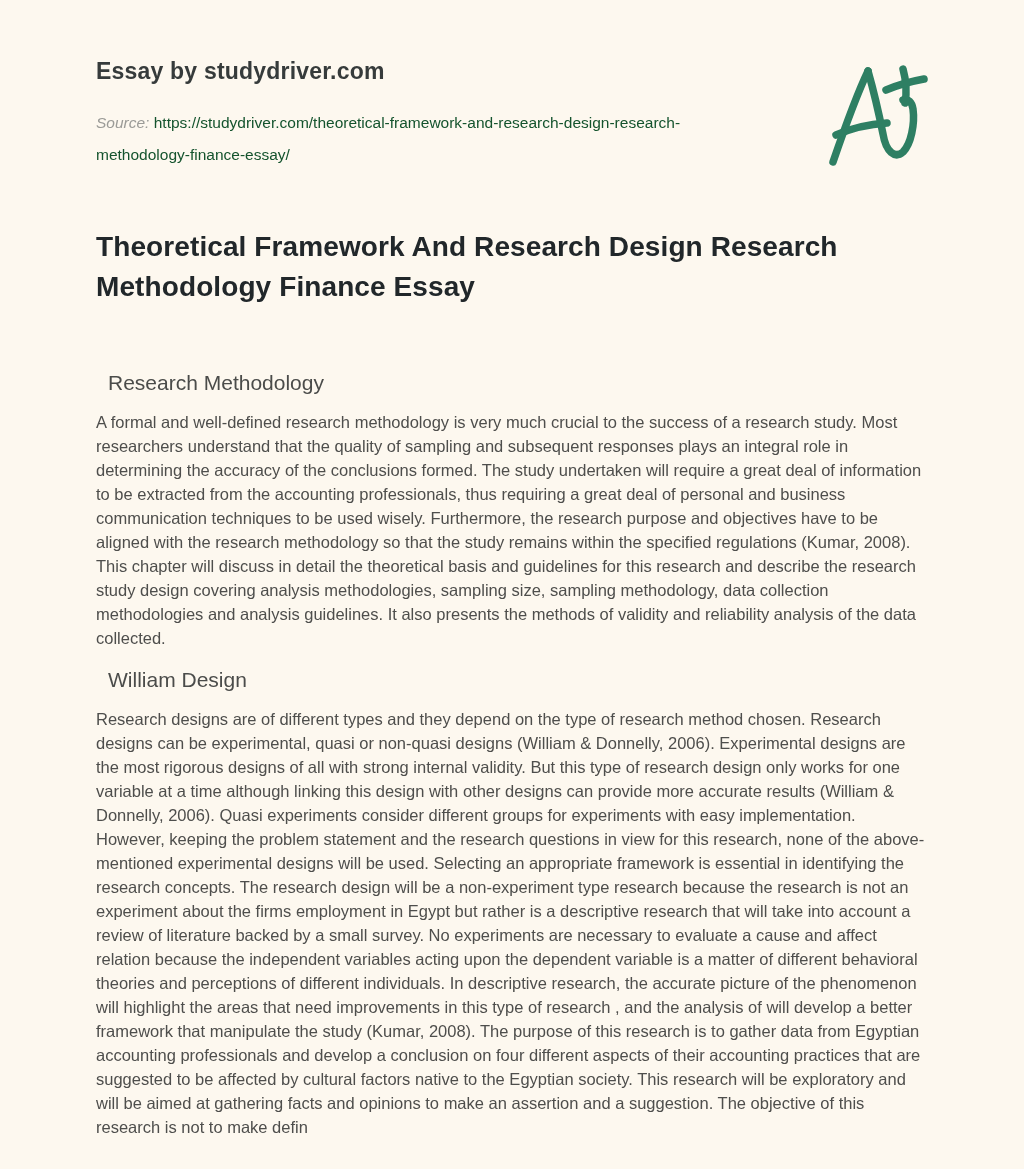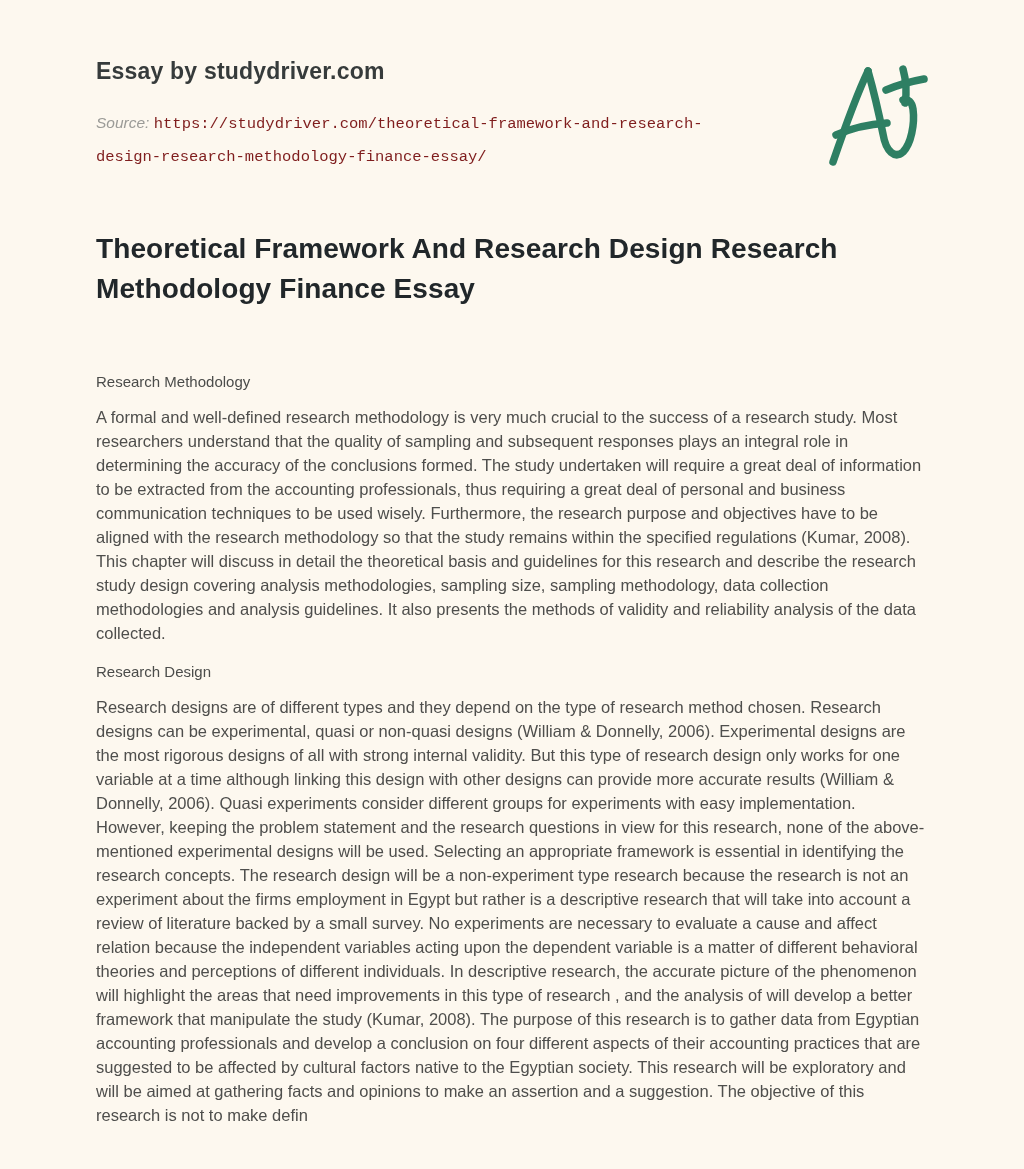--- a/index.html
+++ b/index.html
@@ -26,48 +26,48 @@
   }
   .source {
     margin-top: 22px;
     font-size: 15.5px;
     line-height: 32px;
     max-width: 655px;
     word-break: break-word;
   }
   .source-label { color: #9b9b97; font-style: italic; }
   .source-link {
-    color: #7f1d1d;
+    color: #14532d;
     text-decoration: none;
     cursor: pointer;
-    font-family: Liberation Mono, monospace;
   }
   .logo {
     position: absolute;
     top: 4px;
     right: 0;
     width: 100px;
     height: 108px;
   }
   .logo svg { width: 100%; height: 100%; }
   .essay-title {
     margin-top: 56px;
     font-size: 28px;
     font-weight: 700;
     line-height: 1.42;
     color: #21272a;
     max-width: 832px;
     letter-spacing: 0.1px;
   }
   .section-heading {
-    font-size: 15px;
+    font-size: 21px;
     font-weight: 400;
     color: #4b4c4a;
     margin-top: 64px;
     margin-bottom: 15px;
+    margin-left: 12px;
   }
   .section-heading + .section-body { margin-top: 0; }
   .section-body {
     font-size: 16.5px;
     line-height: 24px;
     color: #4e4e4c;
     max-width: 832px;
   }
   .section-heading.second { margin-top: 18px; }
 </style>
@@ -101,16 +101,16 @@
         </g>
       </svg>
     </div>
   </div>
 
   <h2 class="essay-title">Theoretical Framework And Research Design Research Methodology Finance Essay</h2>
 
   <h3 class="section-heading">Research Methodology</h3>
   <p class="section-body">A formal and well-defined research methodology is very much crucial to the success of a research study. Most researchers understand that the quality of sampling and subsequent responses plays an integral role in determining the accuracy of the conclusions formed. The study undertaken will require a great deal of information to be extracted from the accounting professionals, thus requiring a great deal of personal and business communication techniques to be used wisely. Furthermore, the research purpose and objectives have to be aligned with the research methodology so that the study remains within the specified regulations (Kumar, 2008). This chapter will discuss in detail the theoretical basis and guidelines for this research and describe the research study design covering analysis methodologies, sampling size, sampling methodology, data collection methodologies and analysis guidelines. It also presents the methods of validity and reliability analysis of the data collected.</p>
 
-  <h3 class="section-heading second">Research Design</h3>
+  <h3 class="section-heading second">William Design</h3>
   <p class="section-body">Research designs are of different types and they depend on the type of research method chosen. Research designs can be experimental, quasi or non-quasi designs (William &amp; Donnelly, 2006). Experimental designs are the most rigorous designs of all with strong internal validity. But this type of research design only works for one variable at a time although linking this design with other designs can provide more accurate results (William &amp; Donnelly, 2006). Quasi experiments consider different groups for experiments with easy implementation. However, keeping the problem statement and the research questions in view for this research, none of the above-mentioned experimental designs will be used. Selecting an appropriate framework is essential in identifying the research concepts. The research design will be a non-experiment type research because the research is not an experiment about the firms employment in Egypt but rather is a descriptive research that will take into account a review of literature backed by a small survey. No experiments are necessary to evaluate a cause and affect relation because the independent variables acting upon the dependent variable is a matter of different behavioral theories and perceptions of different individuals. In descriptive research, the accurate picture of the phenomenon will highlight the areas that need improvements in this type of research , and the analysis of will develop a better framework that manipulate the study (Kumar, 2008). The purpose of this research is to gather data from Egyptian accounting professionals and develop a conclusion on four different aspects of their accounting practices that are suggested to be affected by cultural factors native to the Egyptian society. This research will be exploratory and will be aimed at gathering facts and opinions to make an assertion and a suggestion. The objective of this research is not to make defin</p>
 
 </div>
 
 </body></html>

